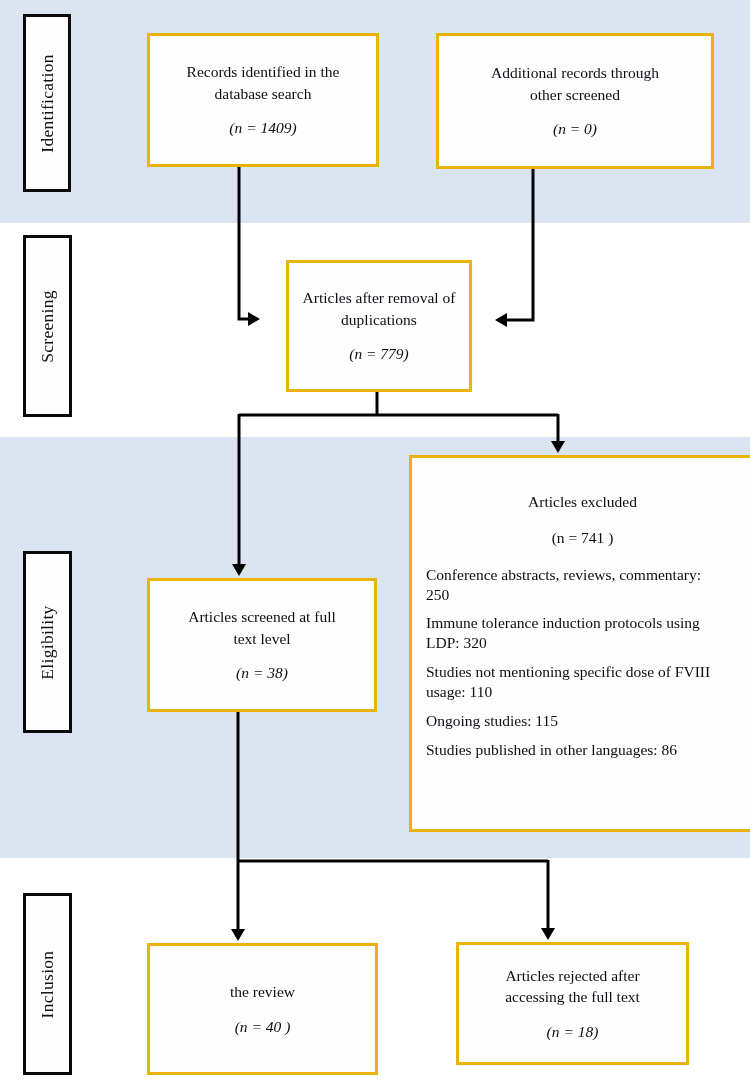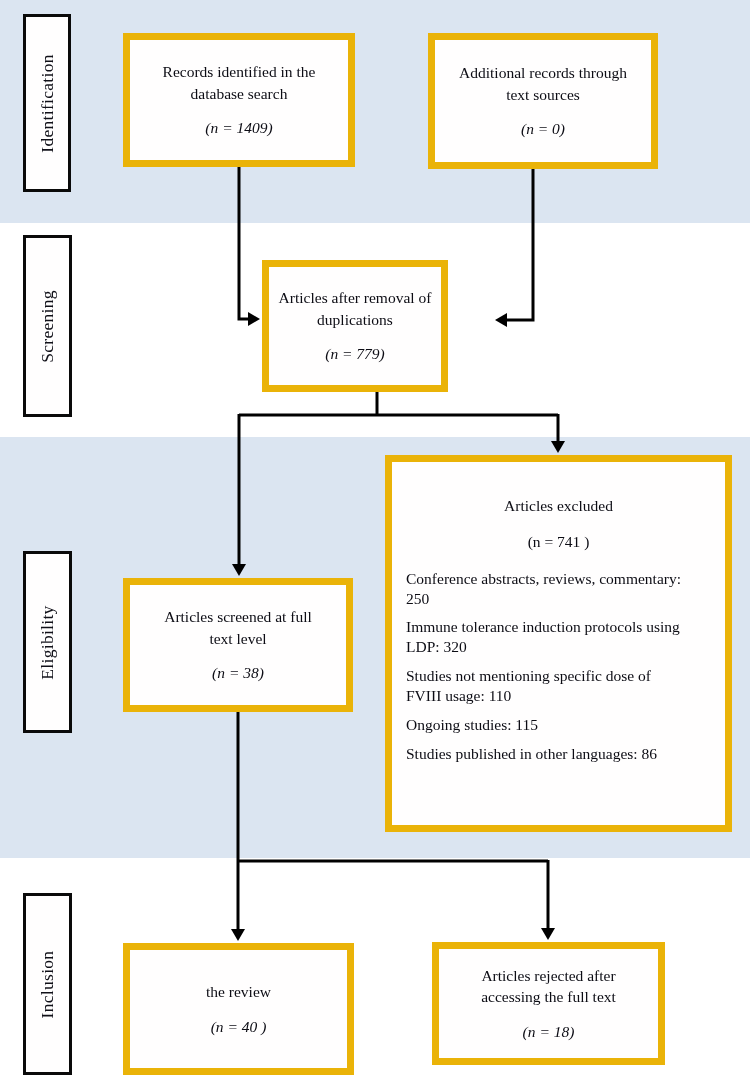--- a/index.html
+++ b/index.html
@@ -18,24 +18,24 @@
     position:absolute;background:#fffefe;border:3px solid #0a0a0a;
     box-sizing:border-box;display:flex;align-items:center;justify-content:center;
     z-index:10;
   }
   .stage-box span{
     transform:rotate(-90deg);white-space:nowrap;font-size:17.5px;
     letter-spacing:0.3px;color:#101018;
   }
 
   .flow-box{
-    position:absolute;background:#fffefe;border:7px solid #eab308;
+    position:absolute;background:#fffefe;border:3px solid #eab308;
     box-sizing:border-box;display:flex;flex-direction:column;
     align-items:center;justify-content:center;text-align:center;
-    font-size:15.5px;line-height:1.38;z-index:10;
+    font-size:15.5px;line-height:1.38;z-index:10;margin-left:24px;
   }
   .flow-box .count{margin-top:13px;font-style:italic;}
 
   .flow-box.excluded{
     align-items:stretch;justify-content:flex-start;
     padding:33px 38px 10px 14px;text-align:left;
   }
   .excluded .ex-title{text-align:center;margin-right:-24px;}
   .excluded .ex-count{text-align:center;margin-right:-24px;margin-top:15px;}
   .excluded .reasons{margin-top:7px;}
@@ -80,23 +80,23 @@
 <div class="stage-box" style="left:23px;top:893px;width:49px;height:182px">
   <span>Inclusion</span>
 </div>
 
 <div class="flow-box" style="left:123px;top:33px;width:232px;height:134px">
   <div>Records identified in the</div>
   <div>database search</div>
   <div class="count">(n = 1409)</div>
 </div>
 
-<div class="flow-box" style="left:428px;top:33px;width:230px;height:136px">
+<div class="flow-box" style="left:412px;top:33px;width:278px;height:136px">
   <div>Additional records through</div>
-  <div>text sources</div>
+  <div>other screened</div>
   <div class="count">(n = 0)</div>
 </div>
 
 <div class="flow-box" style="left:262px;top:260px;width:186px;height:132px">
   <div>Articles after removal of</div>
   <div>duplications</div>
   <div class="count">(n = 779)</div>
 </div>
 
 <div class="flow-box excluded" style="left:385px;top:455px;width:347px;height:377px">

